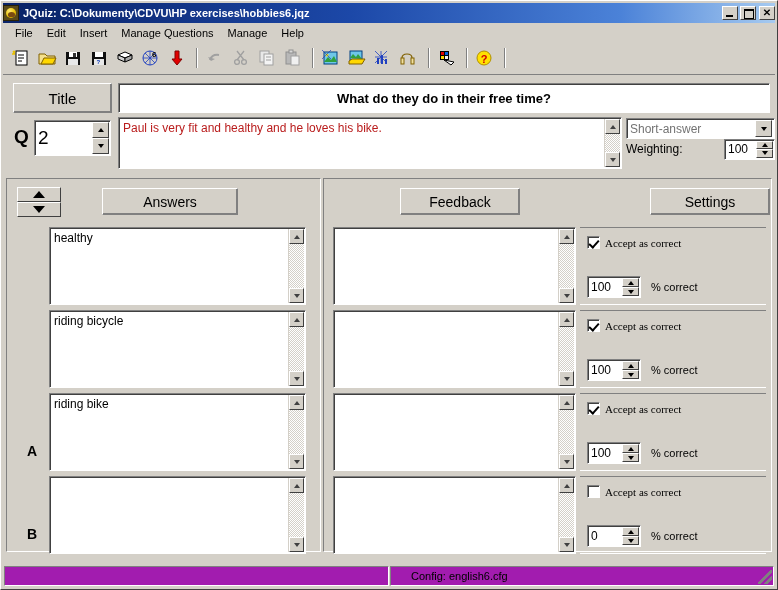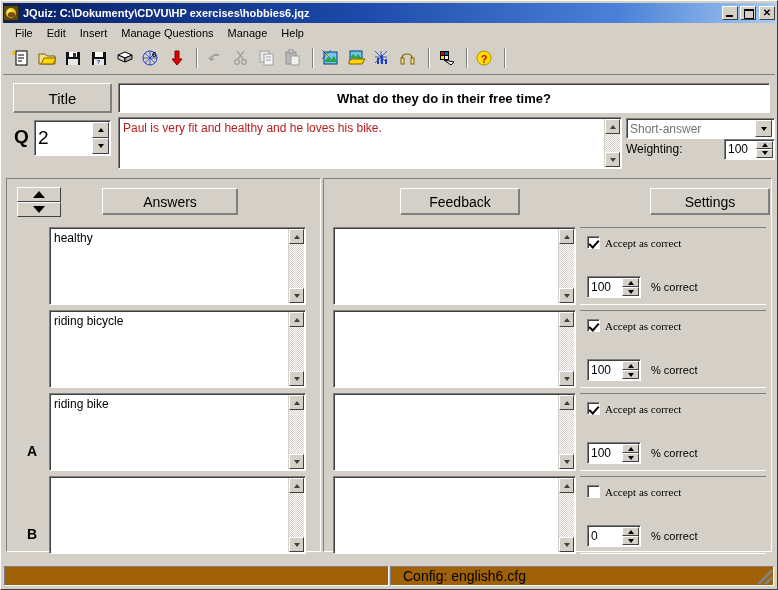--- a/index.html
+++ b/index.html
@@ -323,25 +323,25 @@
   .pct-val { flex:1; font-size:12px; padding-left:3px; display:flex; align-items:center; color:#000; }
   .pct-label { font-size: 11px; color: #000; }
 
   
   #statusbar {
     position: absolute; left: 3px; top: 565px;
     width: 770px; height: 20px;
     display: flex; align-items: stretch;
   }
   .status-pane {
-    background: #a16207;
-    border: 1px solid #808080;
-    border-right-color: #ffffff; border-bottom-color: #ffffff;
-    font-size: 14px; color: #000;
-    display: flex; align-items: center; padding-left: 12px;
+    background: #a21caf;
+    border: 1px solid #808080;
+    border-right-color: #ffffff; border-bottom-color: #ffffff;
+    font-size: 11px; color: #000;
+    display: flex; align-items: center; padding-left: 20px;
   }
   #status-left { width: 385px; flex: none; }
   #status-right { flex: 1; margin-left: 1px; position: relative; }
   #resize-grip {
     position: absolute; right: 1px; bottom: 1px;
     width: 14px; height: 14px;
     background:
       linear-gradient(135deg, transparent 45%, #808080 45%, #808080 58%, transparent 58%),
       linear-gradient(135deg, transparent 70%, #808080 70%, #808080 83%, transparent 83%);
   }

